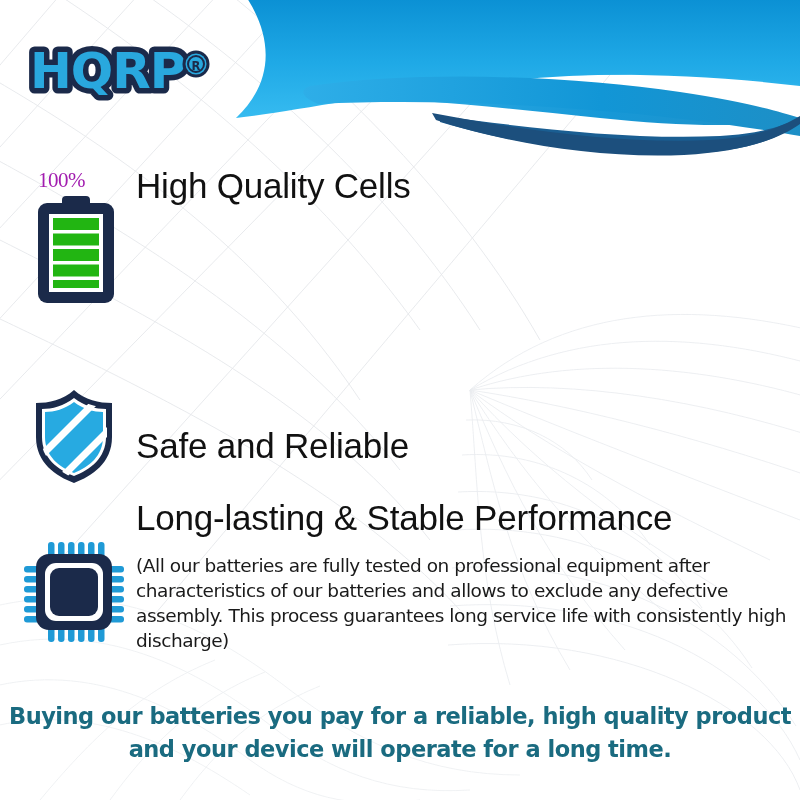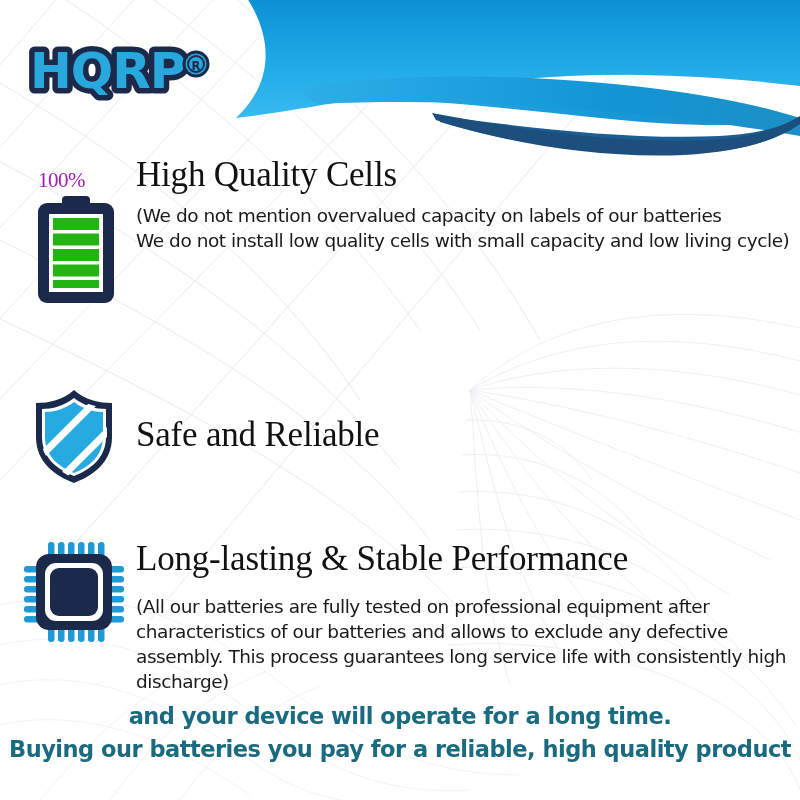--- a/index.html
+++ b/index.html
@@ -47,25 +47,26 @@
   .row {
     position: absolute;
     z-index: 2;
   }
   .icon-col {
     position: absolute;
     z-index: 2;
   }
 
   .h-line {
-    font-family: Liberation Serif, serif;
+    font-family: Liberation Sans, sans-serif;
     color: #111111;
     font-weight: 400;
     letter-spacing: -0.2px;
     white-space: nowrap;
+    margin-top: 11px;
   }
   .h-main {
     font-size: 35px;
     line-height: 45px;
   }
   .accent-num {
     color: #29a3dc;
     font-weight: 700;
   }
   .para {
@@ -215,24 +216,20 @@
 
     <rect x="23" y="22" width="46" height="12" fill="#22b512"></rect>
     <rect x="23" y="37.5" width="46" height="12" fill="#22b512"></rect>
     <rect x="23" y="53" width="46" height="12" fill="#22b512"></rect>
     <rect x="23" y="68.5" width="46" height="12" fill="#22b512"></rect>
     <rect x="23" y="84" width="46" height="8" fill="#22b512"></rect>
   </svg>
 
   <div class="row" style="left:136px; top:152px;">
     <div class="h-line h-main">High Quality Cells</div>
-    <div class="para" style="margin-top:6px;">
-      <div>(We do not mention overvalued capacity on labels of our batteries</div>
-      <div>We do not install low quality cells with small capacity and low living cycle)</div>
-    </div>
   </div>
 
   <svg class="icon-col" style="left:28px; top:387px;" width="92" height="98" viewBox="0 0 92 98">
     <defs>
       <clipPath id="shieldClip">
         <path d="M 46 9 C 36 17 24 20 13 20 L 13 50 C 13 72 30 84 46 91 C 62 84 79 72 79 50 L 79 20 C 68 20 56 17 46 9 Z"></path>
       </clipPath>
     </defs>
     <path d="M 46 3 C 35 13 21 16 8 16 L 8 50 C 8 76 28 89 46 96 C 64 89 84 76 84 50 L 84 16 C 71 16 57 13 46 3 Z" fill="#1b2a4a"></path>
     <path d="M 46 11 C 36 19 24 22 14 22 L 14 50 C 14 71 30 83 46 89 C 62 83 78 71 78 50 L 78 22 C 68 22 56 19 46 11 Z" fill="#ffffff"></path>
@@ -276,28 +273,28 @@
       <rect x="86" y="46" width="16" height="6.5" rx="3"></rect>
       <rect x="86" y="56" width="16" height="6.5" rx="3"></rect>
       <rect x="86" y="66" width="16" height="6.5" rx="3"></rect>
       <rect x="86" y="76" width="16" height="6.5" rx="3"></rect>
     </g>
     <rect x="14" y="14" width="76" height="76" rx="13" fill="#1b2a4a"></rect>
     <rect x="23" y="23" width="58" height="58" rx="11" fill="#ffffff"></rect>
     <rect x="28" y="28" width="48" height="48" rx="9" fill="#1b2a4a"></rect>
   </svg>
 
-  <div class="row" style="left:136px; top:536px;">
+  <div class="row" style="left:136px; top:484px;">
     <div class="h-line h-main">Long-lasting &amp; Stable Performance</div>
     <div class="para" style="margin-top:13px;">
       <div>(All our batteries are fully tested on professional equipment after</div>
       <div>characteristics of our batteries and allows to exclude any defective</div>
       <div>assembly. This process guarantees long service life with consistently high</div>
       <div>discharge)</div>
     </div>
   </div>
 
   <div class="footer">
+    <div>Buying our batteries you pay for a reliable, high quality product</div>
     <div>and your device will operate for a long time.</div>
-    <div>Buying our batteries you pay for a reliable, high quality product</div>
   </div>
 
 </div>
 
 </body></html>

